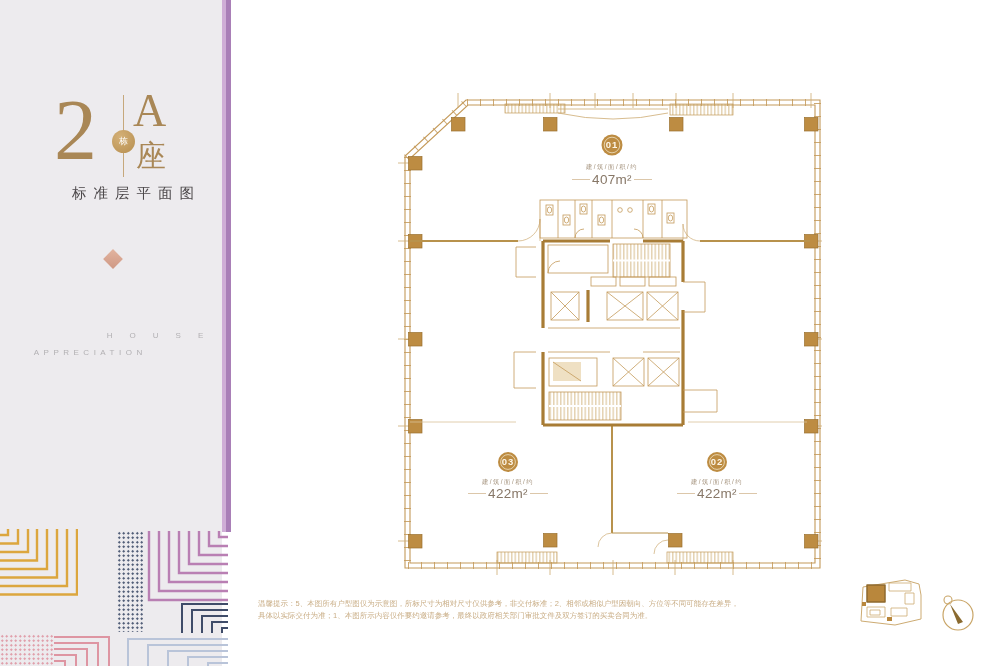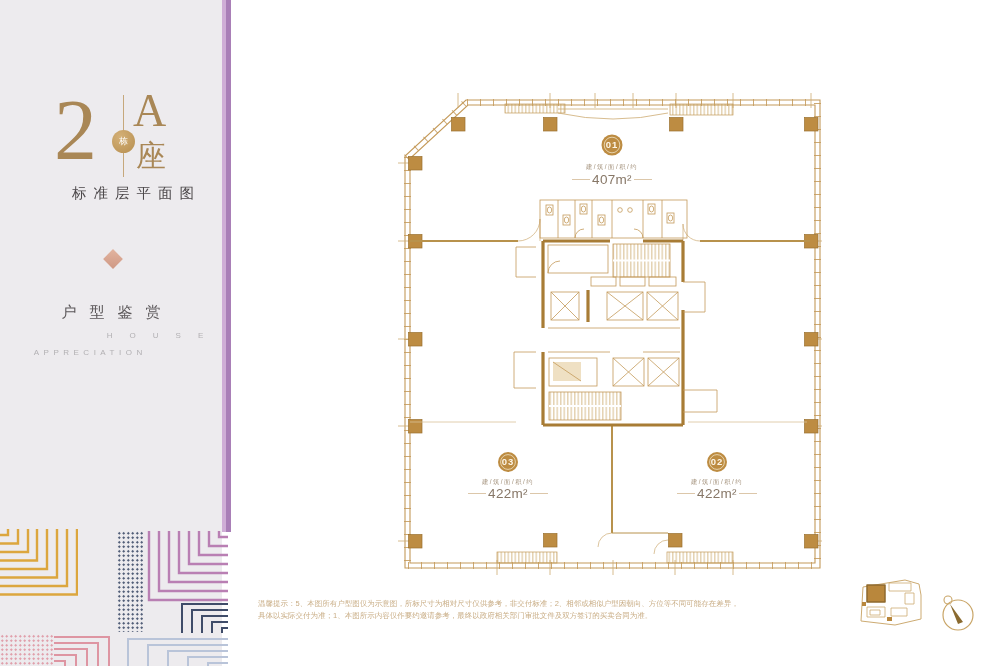--- a/index.html
+++ b/index.html
@@ -49,21 +49,20 @@
 <div id="stage">
 
   <div class="sidebar">
     <div class="bignum">2</div>
     <div class="vline"></div>
     <div class="circlechar">栋</div>
     <div class="towerA">A</div>
     <div class="towerZuo">座</div>
     <div class="subtitle">标准层平面图</div>
     <div class="diamond"></div>
-    <div class="sec-cn">户型鉴赏</div>
     <div class="sec-en1">HOUSE</div>
     <div class="sec-en2">APPRECIATION</div>
 
     <svg class="pat" style="left:0;top:529px" width="78" height="69" viewBox="0 0 78 69">
       <g fill="none" stroke="#dca63e" stroke-width="2.4">
         <path d="M0 6 H8 V0"></path>
           <path d="M0 14.5 H18 V0"></path>
           <path d="M0 23 H28 V0"></path>
           <path d="M0 31.5 H37 V0"></path>
         <path d="M0 40 H47 V0"></path>

